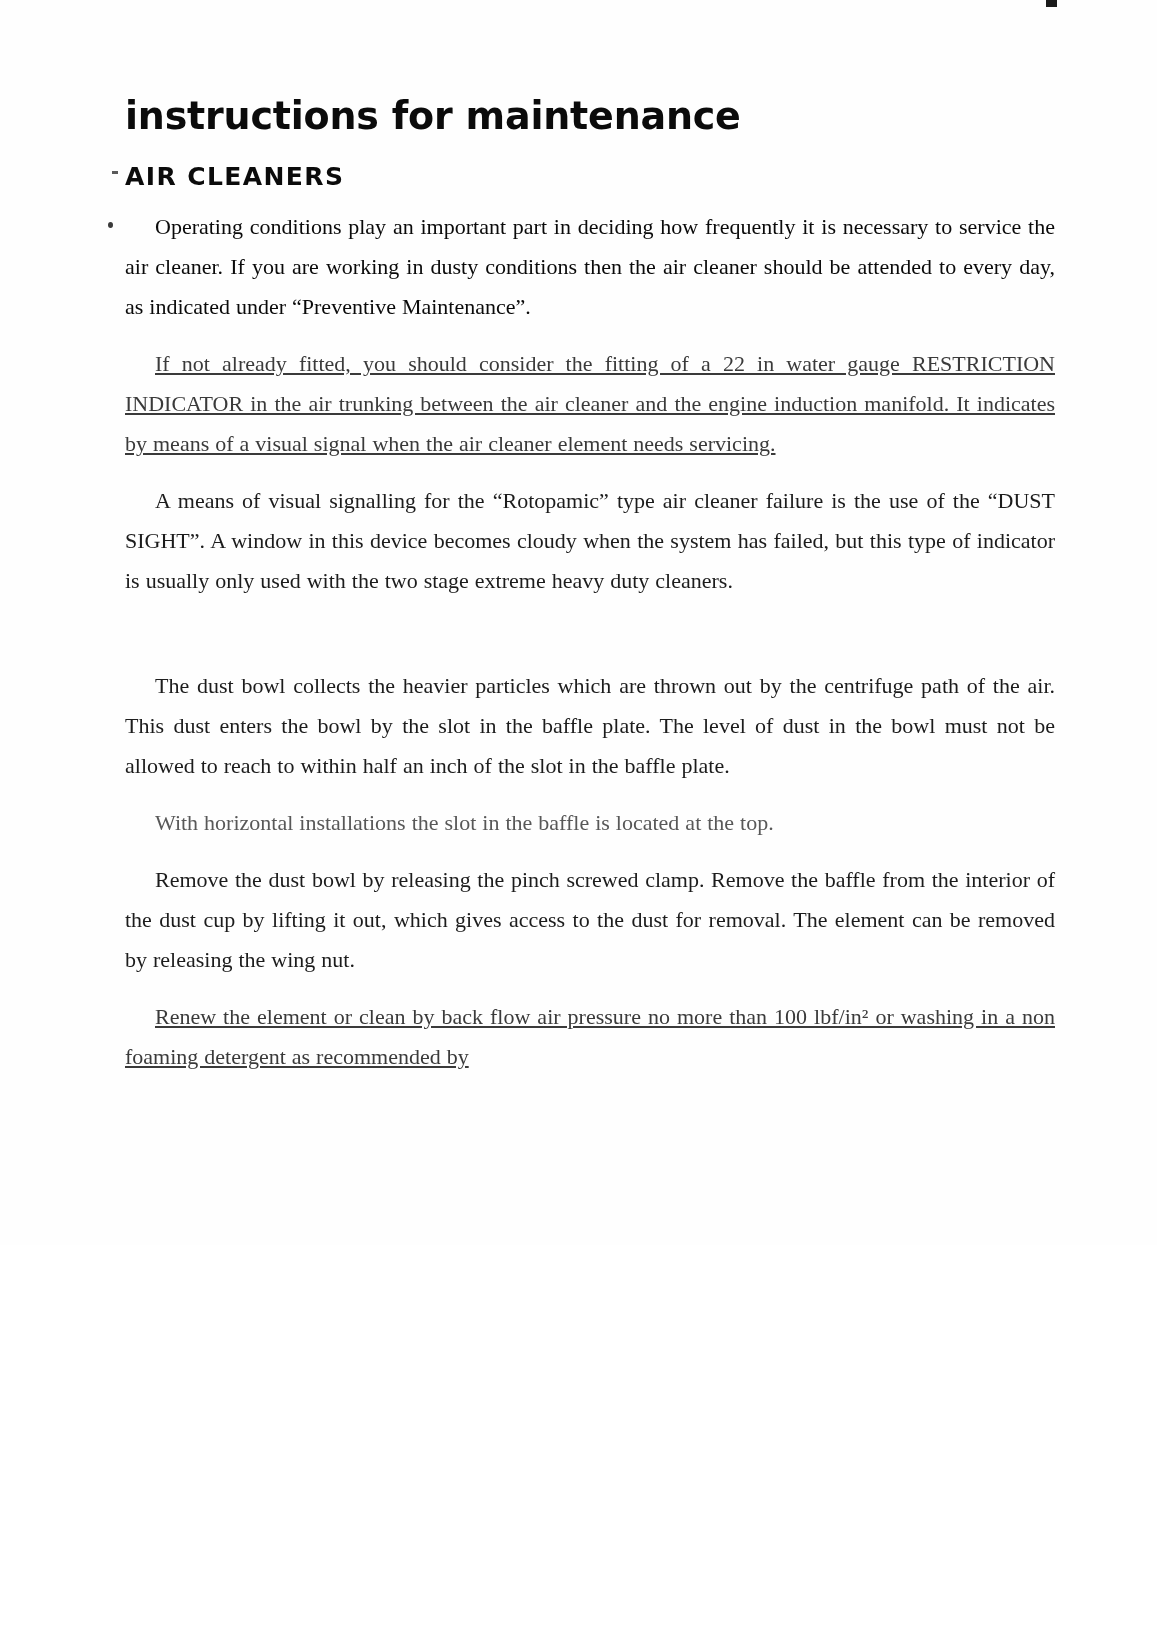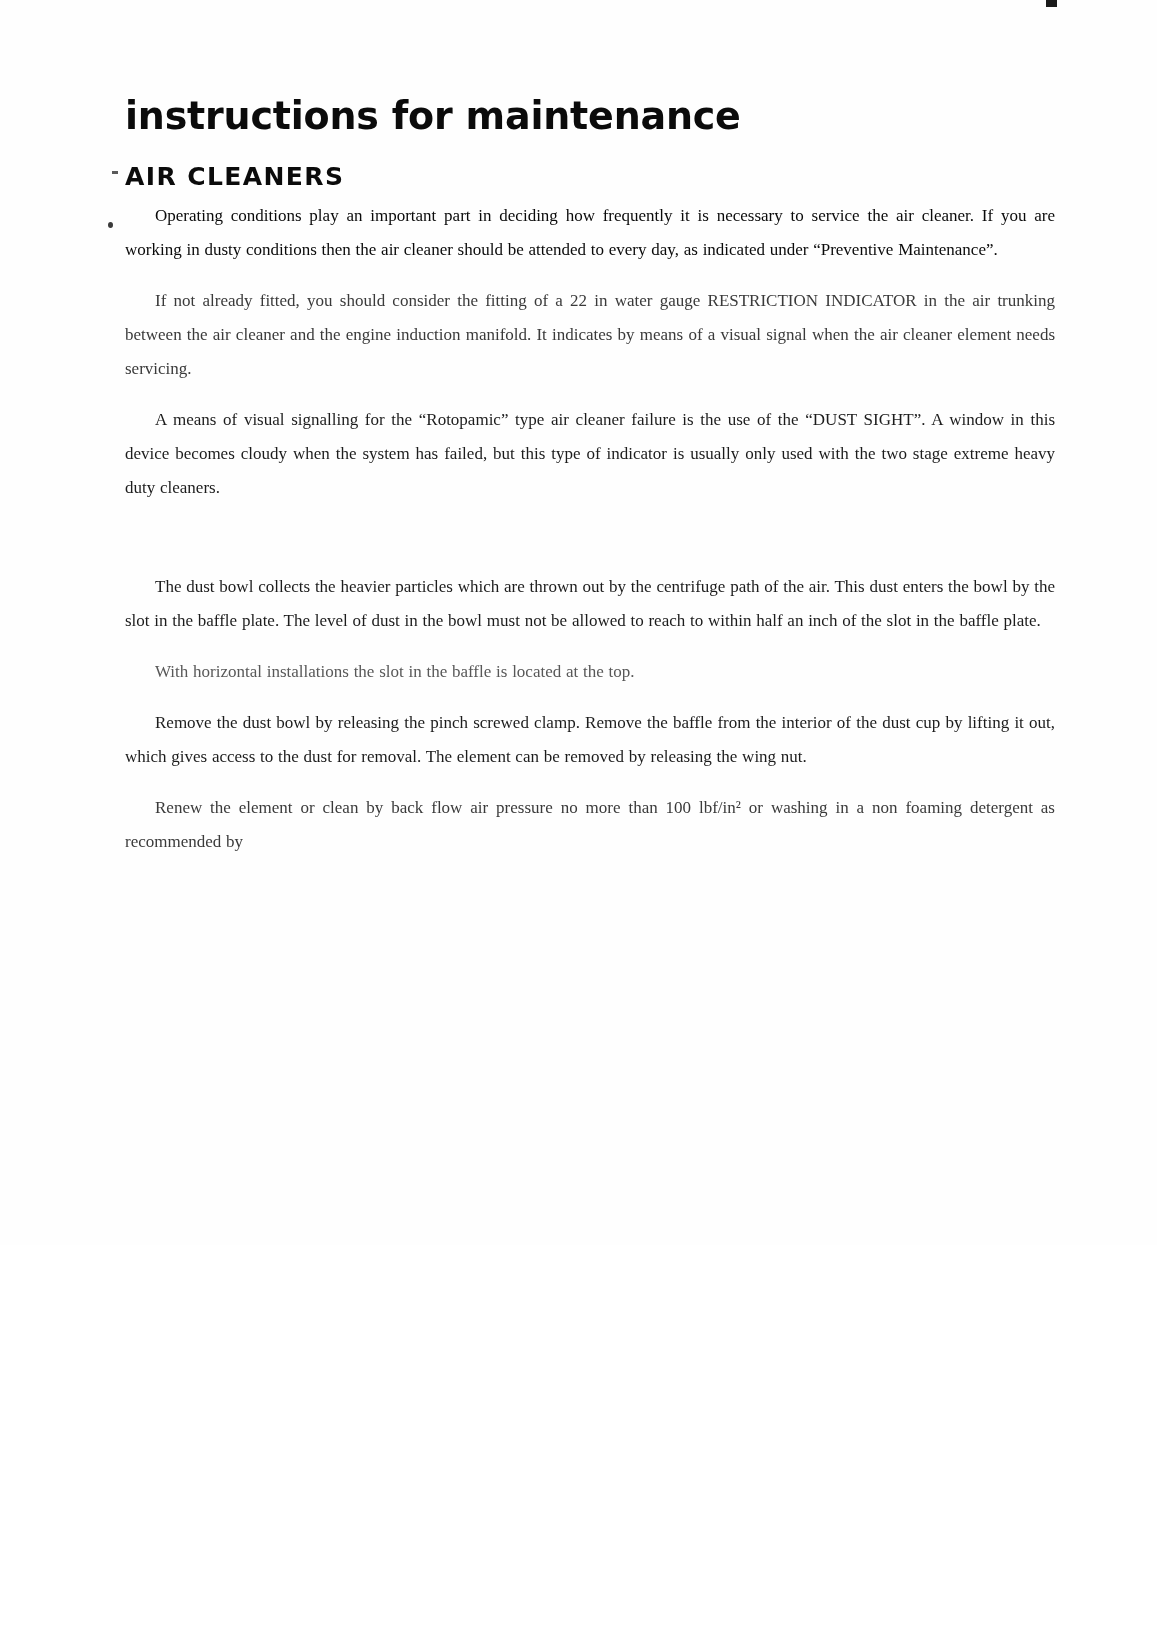--- a/index.html
+++ b/index.html
@@ -46,51 +46,51 @@
     transform: scaleY(1.02);
     transform-origin: left top;
   }
 
   .section-head {
     font-family: "DejaVu Sans", "Liberation Sans", sans-serif;
     font-weight: bold;
     font-size: 25px;
     letter-spacing: 1.4px;
     color: #0b0b0b;
-    margin: 0 0 8px 0;
+    margin: 0 0 16px 0;
   }
 
   .sub-head {
     font-family: "DejaVu Sans", "Liberation Sans", sans-serif;
     font-weight: bold;
     font-size: 23px;
     letter-spacing: 2.2px;
     color: #0b0b0b;
     margin: 0 0 6px 0;
     white-space: nowrap;
   }
 
   p.para {
-    font-size: 17px;
-    line-height: 34px;
+    font-size: 22px;
+    line-height: 40px;
     text-align: justify;
     text-indent: 30px;
     margin: 0 0 17px 0;
     word-spacing: 0.5px;
     hyphens: none;
   }
   p.para:last-child { margin-bottom: 0; }
 
   
   .ink-dark   { color: #0a0a0a; }
   .ink-mid    { color: #1c1c1c; }
   .ink-light  { color: #3a3a3a; }
   .ink-faded  { color: #585858; }
 
-  .blurry { filter: blur(0.25px); }
+  .blurry { filter: blur(0.25px); text-decoration: underline; }
   .blurrier { filter: blur(0.45px); }
 
   .gap-lg { height: 48px; }
 
   .page-number {
     position: absolute;
     left: 0;
     right: 0;
     top: 1496px;
     text-align: center;

